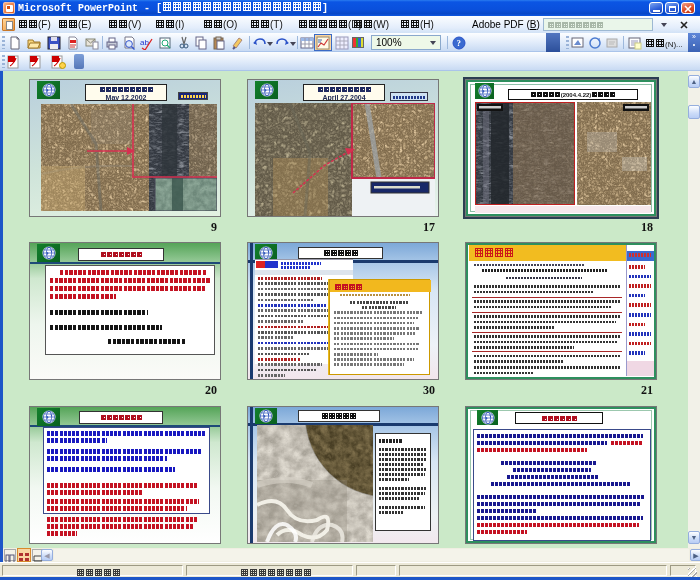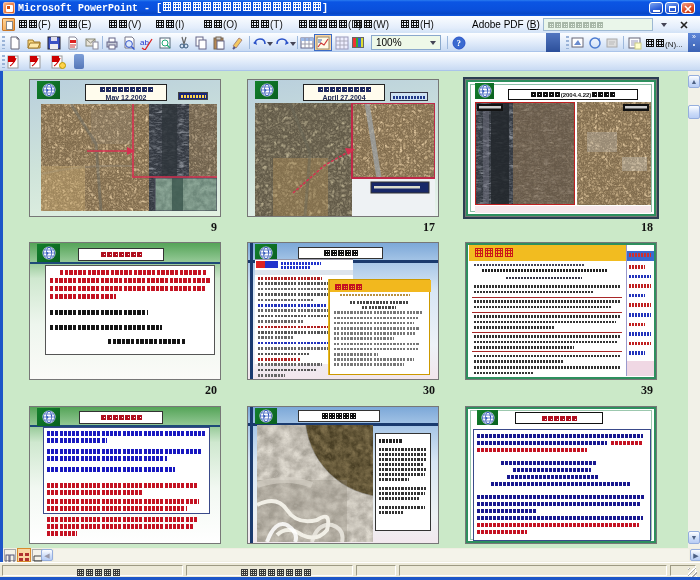--- a/index.html
+++ b/index.html
@@ -536,21 +536,21 @@
     <div style="position:absolute;left:163px;top:41.2px;width:22px;height:3.6px;background:repeating-linear-gradient(90deg,#c02020 0 2px,transparent 2px 3px);"></div>
     <div style="position:absolute;left:163px;top:50.800000000000004px;width:16px;height:3.6px;background:repeating-linear-gradient(90deg,#2233bb 0 2px,transparent 2px 3px);"></div>
     <div style="position:absolute;left:163px;top:60.400000000000006px;width:22px;height:3.6px;background:repeating-linear-gradient(90deg,#c02020 0 2px,transparent 2px 3px);"></div>
     <div style="position:absolute;left:163px;top:70.0px;width:22px;height:3.6px;background:repeating-linear-gradient(90deg,#2233bb 0 2px,transparent 2px 3px);"></div>
     <div style="position:absolute;left:163px;top:79.6px;width:16px;height:3.6px;background:repeating-linear-gradient(90deg,#c02020 0 2px,transparent 2px 3px);"></div>
     <div style="position:absolute;left:163px;top:89.19999999999999px;width:22px;height:3.6px;background:repeating-linear-gradient(90deg,#2233bb 0 2px,transparent 2px 3px);"></div>
     <div style="position:absolute;left:163px;top:98.79999999999998px;width:22px;height:3.6px;background:repeating-linear-gradient(90deg,#c02020 0 2px,transparent 2px 3px);"></div>
     <div style="position:absolute;left:163px;top:108.39999999999998px;width:16px;height:3.6px;background:repeating-linear-gradient(90deg,#2233bb 0 2px,transparent 2px 3px);"></div>
     <div class="ab" style="left:161px;top:118px;width:27px;height:15px;background:#f0d8e4"></div>
   </div>
-<div class="num ab" style="left:623px;top:383px;width:30px;text-align:right">39</div>
+<div class="num ab" style="left:623px;top:383px;width:30px;text-align:right">21</div>
 <div class="slide ab" style="left:29px;top:406px;">
     <div class="ab" style="left:0;top:0;width:190px;height:136px;background:linear-gradient(180deg,#55a458 0%,#8cc48e 12%,#cfe8cf 26%,#f2f8f2 60%,#ffffff 100%)"></div>
     <div class="ab" style="left:0;top:18px;width:190px;height:2px;background:#1e4a78"></div>
     <div class="logo" style="left:7px;top:1px;width:23px;height:18px">
       <svg width="14" height="14" viewBox="0 0 14 14">
         <circle cx="7" cy="7" r="6.3" fill="#fff" stroke="#b8c4d4" stroke-width="0.5"></circle>
         <circle cx="7" cy="7" r="5.6" fill="none" stroke="#2a50b8" stroke-width="0.7"></circle>
         <ellipse cx="7" cy="7" rx="2.6" ry="5.6" fill="none" stroke="#2a50b8" stroke-width="0.7"></ellipse>
         <path d="M1.4 7h11.2M2.2 4h9.6M2.2 10h9.6" stroke="#2a50b8" stroke-width="0.7"></path>
         <path d="M4.5 5.5l2 1.5-1 2.2zM8.5 4l1.8 1.2-0.8 1.8z" fill="#2a50b8"></path>

